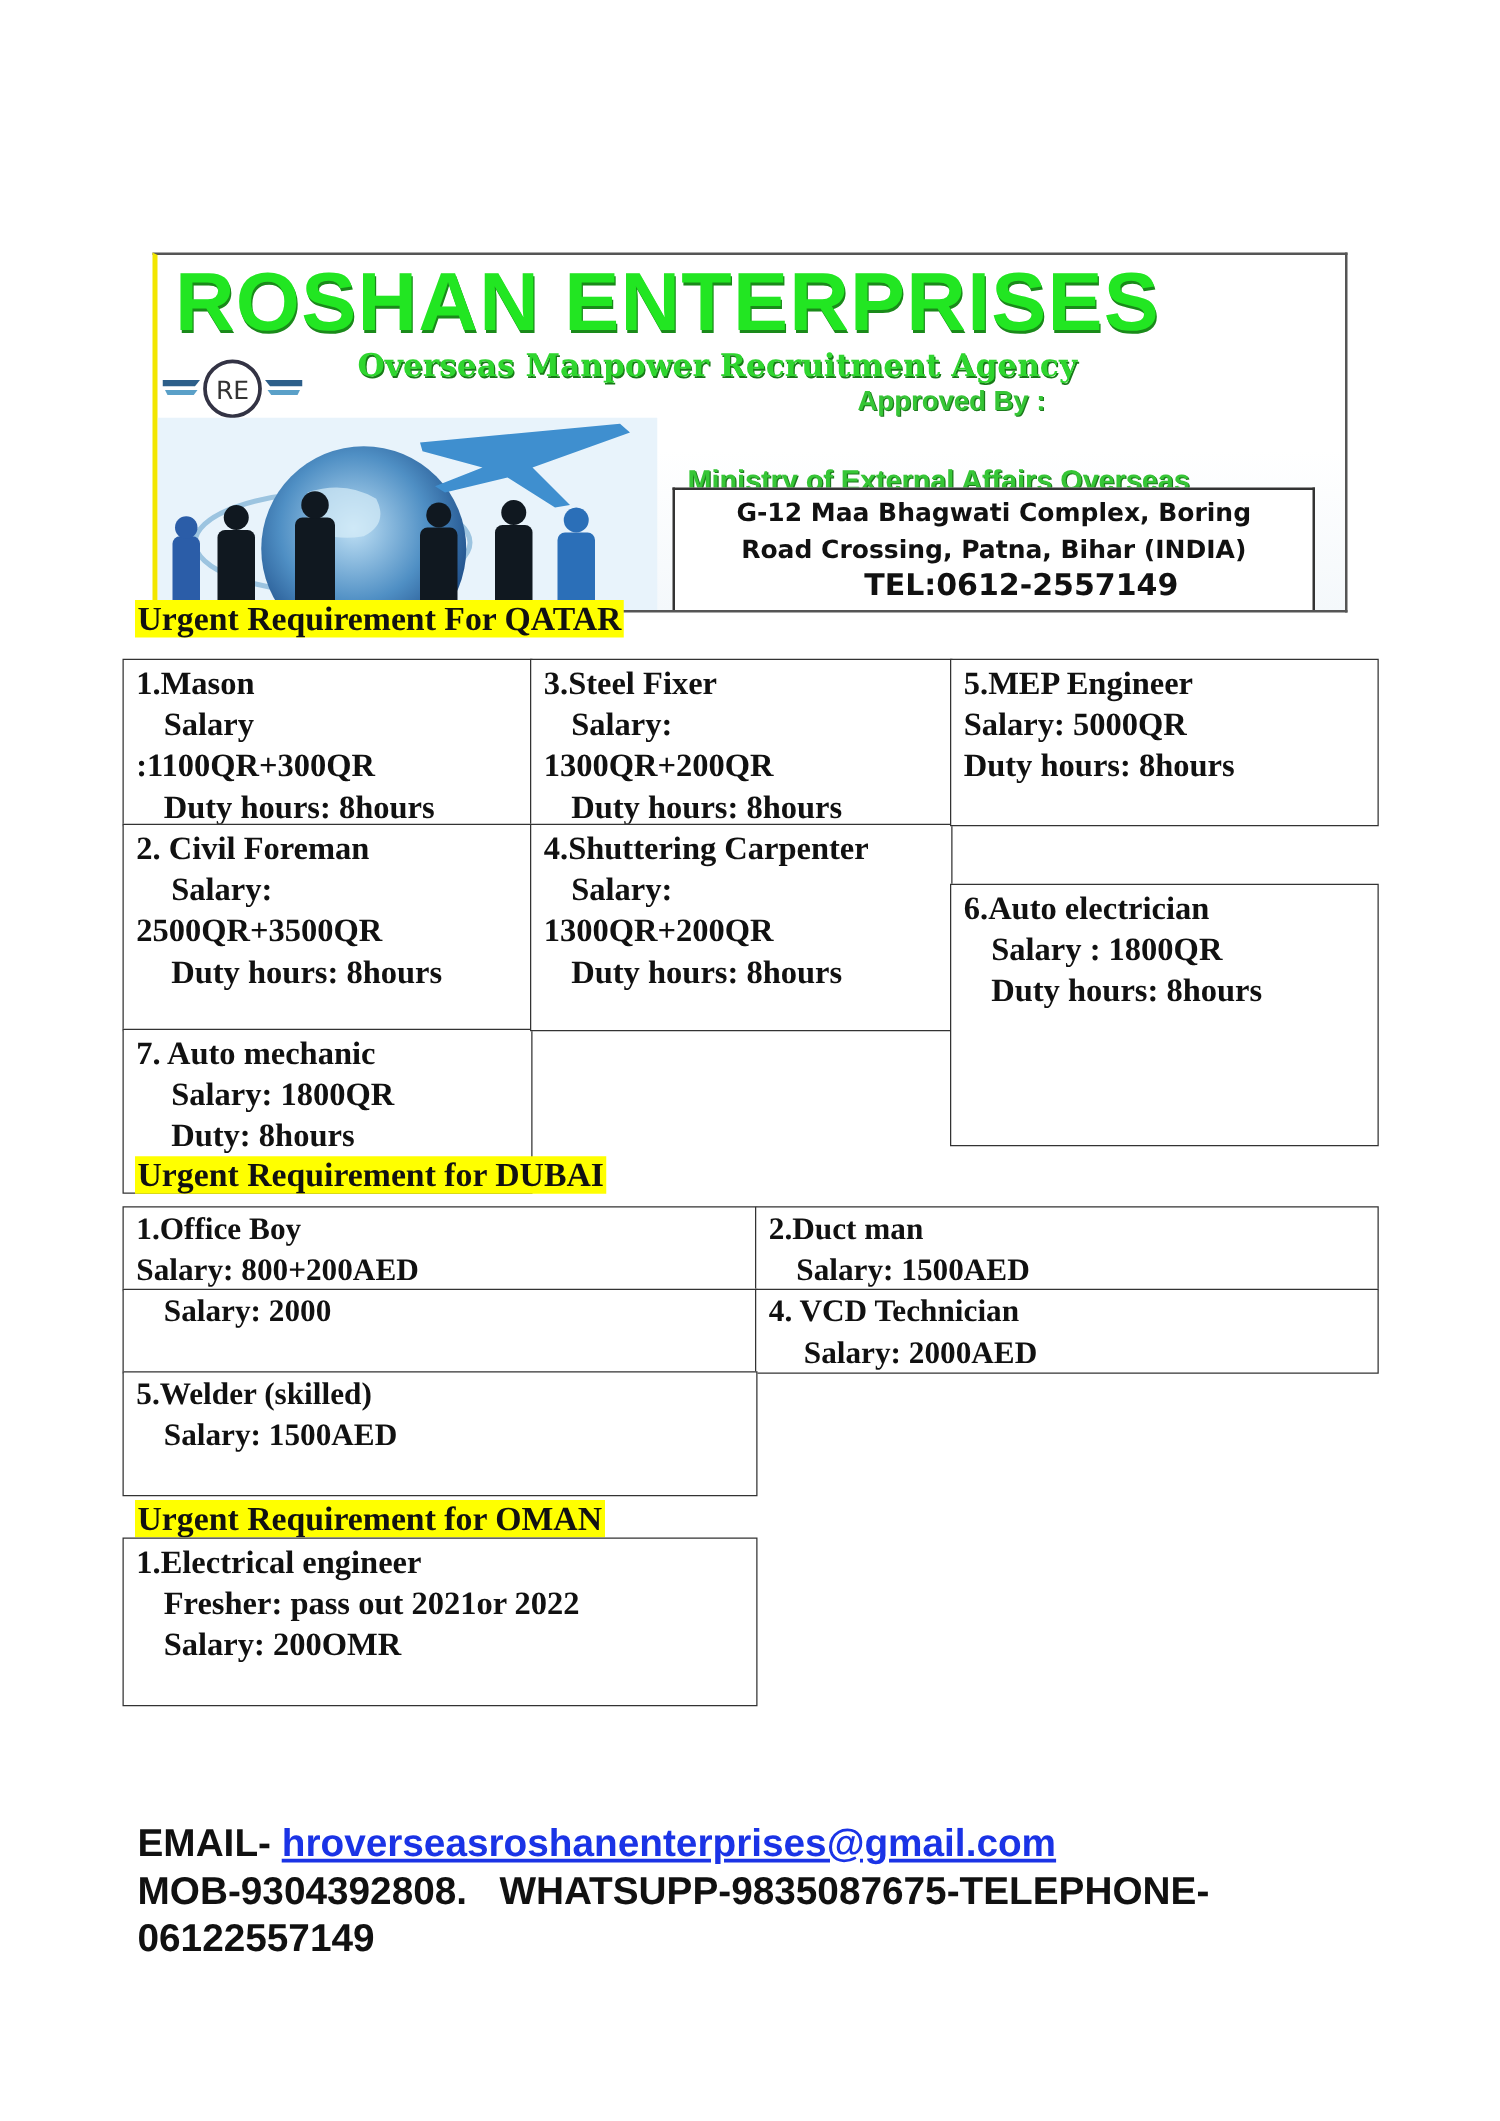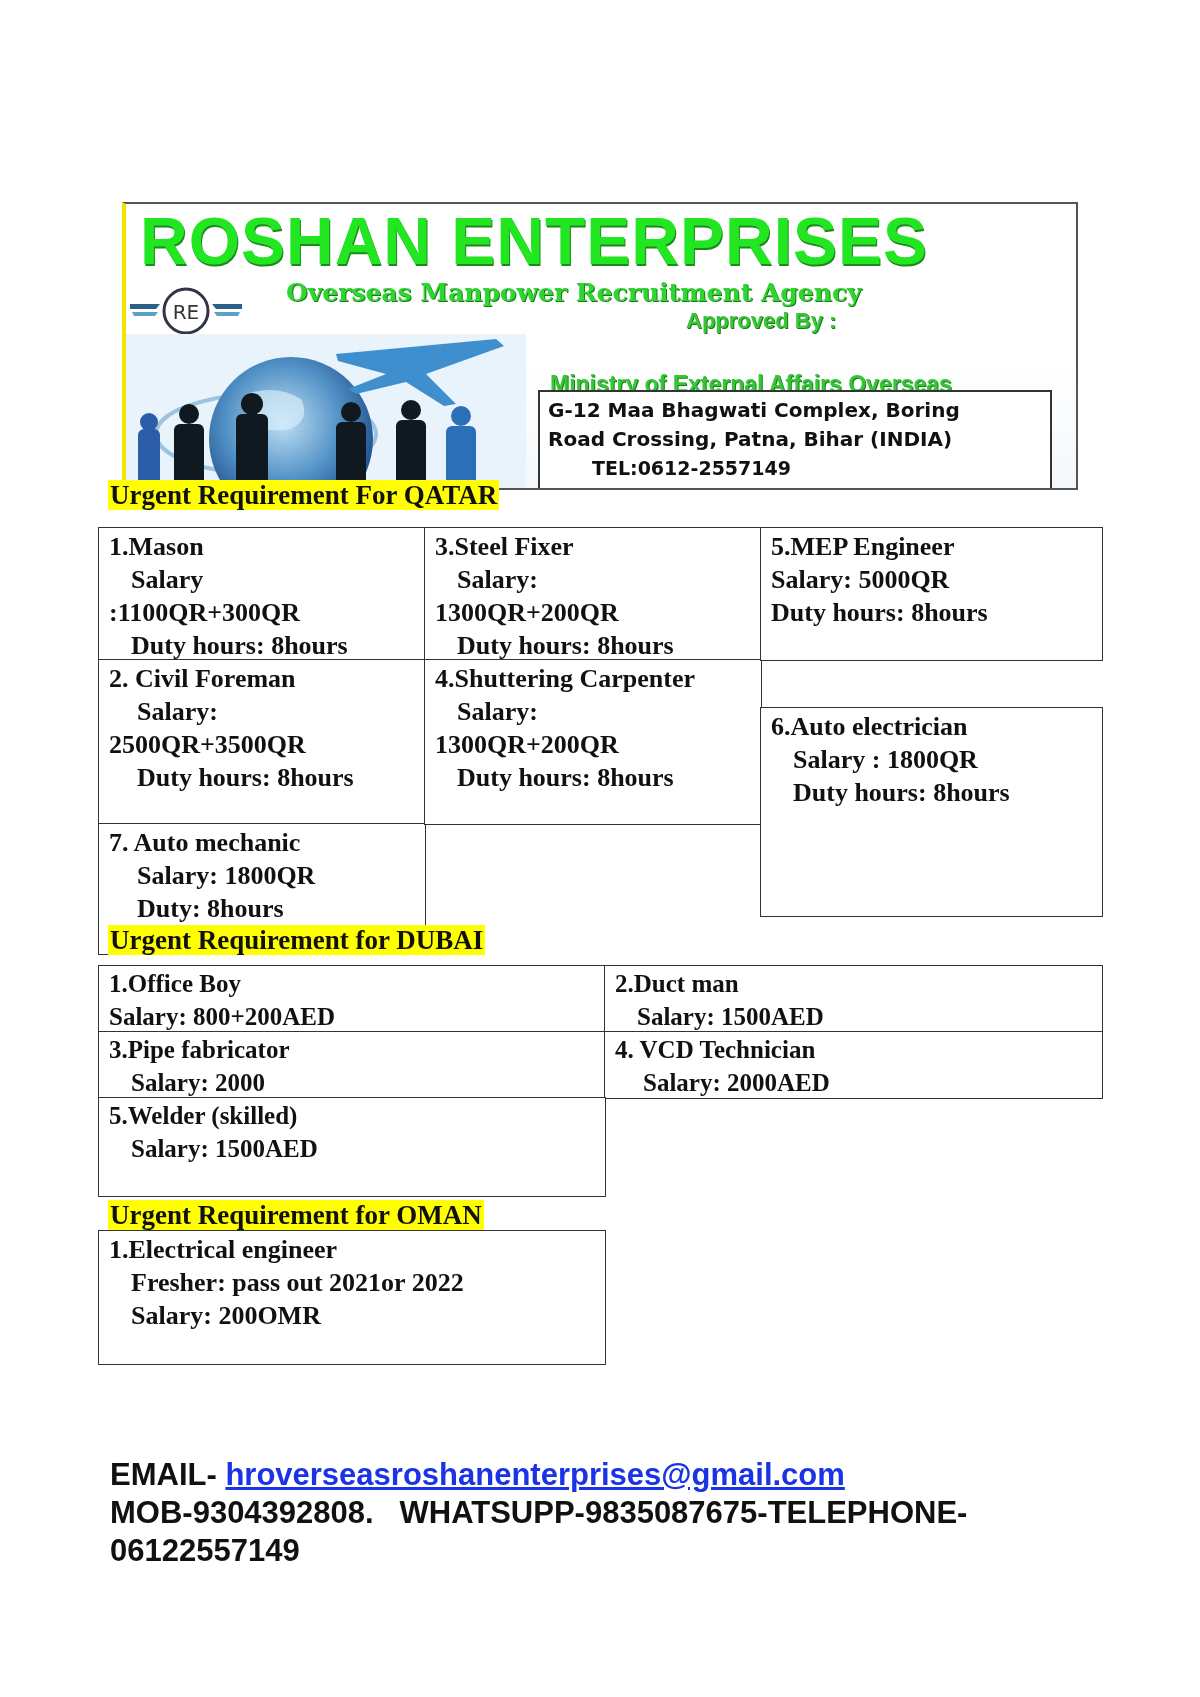--- a/index.html
+++ b/index.html
@@ -34,23 +34,23 @@
   .ministry {
     position: absolute; left: 424px; top: 130px; line-height: 28px;
     font-family: "Liberation Sans", sans-serif; font-weight: bold; font-size: 23px;
     color: #36c636; text-shadow: 1px 1px 0 #1c7a1c; white-space: nowrap; margin-top: 36px;
   }
   .address-box {
     position: absolute; left: 412px; top: 186px; width: 514px; height: 100px;
     box-sizing: border-box; border: 2px solid #333; border-bottom: none; background: #fff;
     padding: 4px 8px;
     font-family: "DejaVu Sans", sans-serif; font-weight: bold; font-size: 20px;
-    line-height: 29px; color: #111; white-space: nowrap;
-  }
-  .address-box .tel { font-size: 19px; margin-left: 44px; }
+    line-height: 29px; color: #111; white-space: nowrap; text-align: center;
+  }
+  .address-box .tel { font-size: 24px; margin-left: 44px; }
   .logo {
     position: absolute; left: 4px; top: 82px; width: 112px; height: 50px;
   }
   .art { position: absolute; left: 0; top: 130px; width: 400px; height: 158px; }
 
   
   .section-heading {
     position: absolute; left: 108px; height: 30px; line-height: 30px;
     background: #ffff00; padding: 0 2px;
     font-family: "Liberation Serif", serif; font-weight: bold; font-size: 27px;
@@ -185,21 +185,20 @@
 <div class="dubai">
   <div class="cell" style="left:98px; top:965px; width:508px; height:68px;">
     <span class="ln">1.Office Boy</span>
     <span class="ln">Salary: 800+200AED</span>
   </div>
   <div class="cell" style="left:604px; top:965px; width:499px; height:68px;">
     <span class="ln">2.Duct man</span>
     <span class="ln" style="padding-left:22px;">Salary: 1500AED</span>
   </div>
   <div class="cell" style="left:98px; top:1031px; width:508px; height:68px;">
-    <span class="ln">3.Pipe fabricator</span>
     <span class="ln" style="padding-left:22px;">Salary: 2000</span>
   </div>
   <div class="cell" style="left:604px; top:1031px; width:499px; height:68px;">
     <span class="ln">4. VCD Technician</span>
     <span class="ln" style="padding-left:28px;">Salary: 2000AED</span>
   </div>
   <div class="cell" style="left:98px; top:1097px; width:508px; height:100px;">
     <span class="ln">5.Welder (skilled)</span>
     <span class="ln" style="padding-left:22px;">Salary: 1500AED</span>
   </div>

